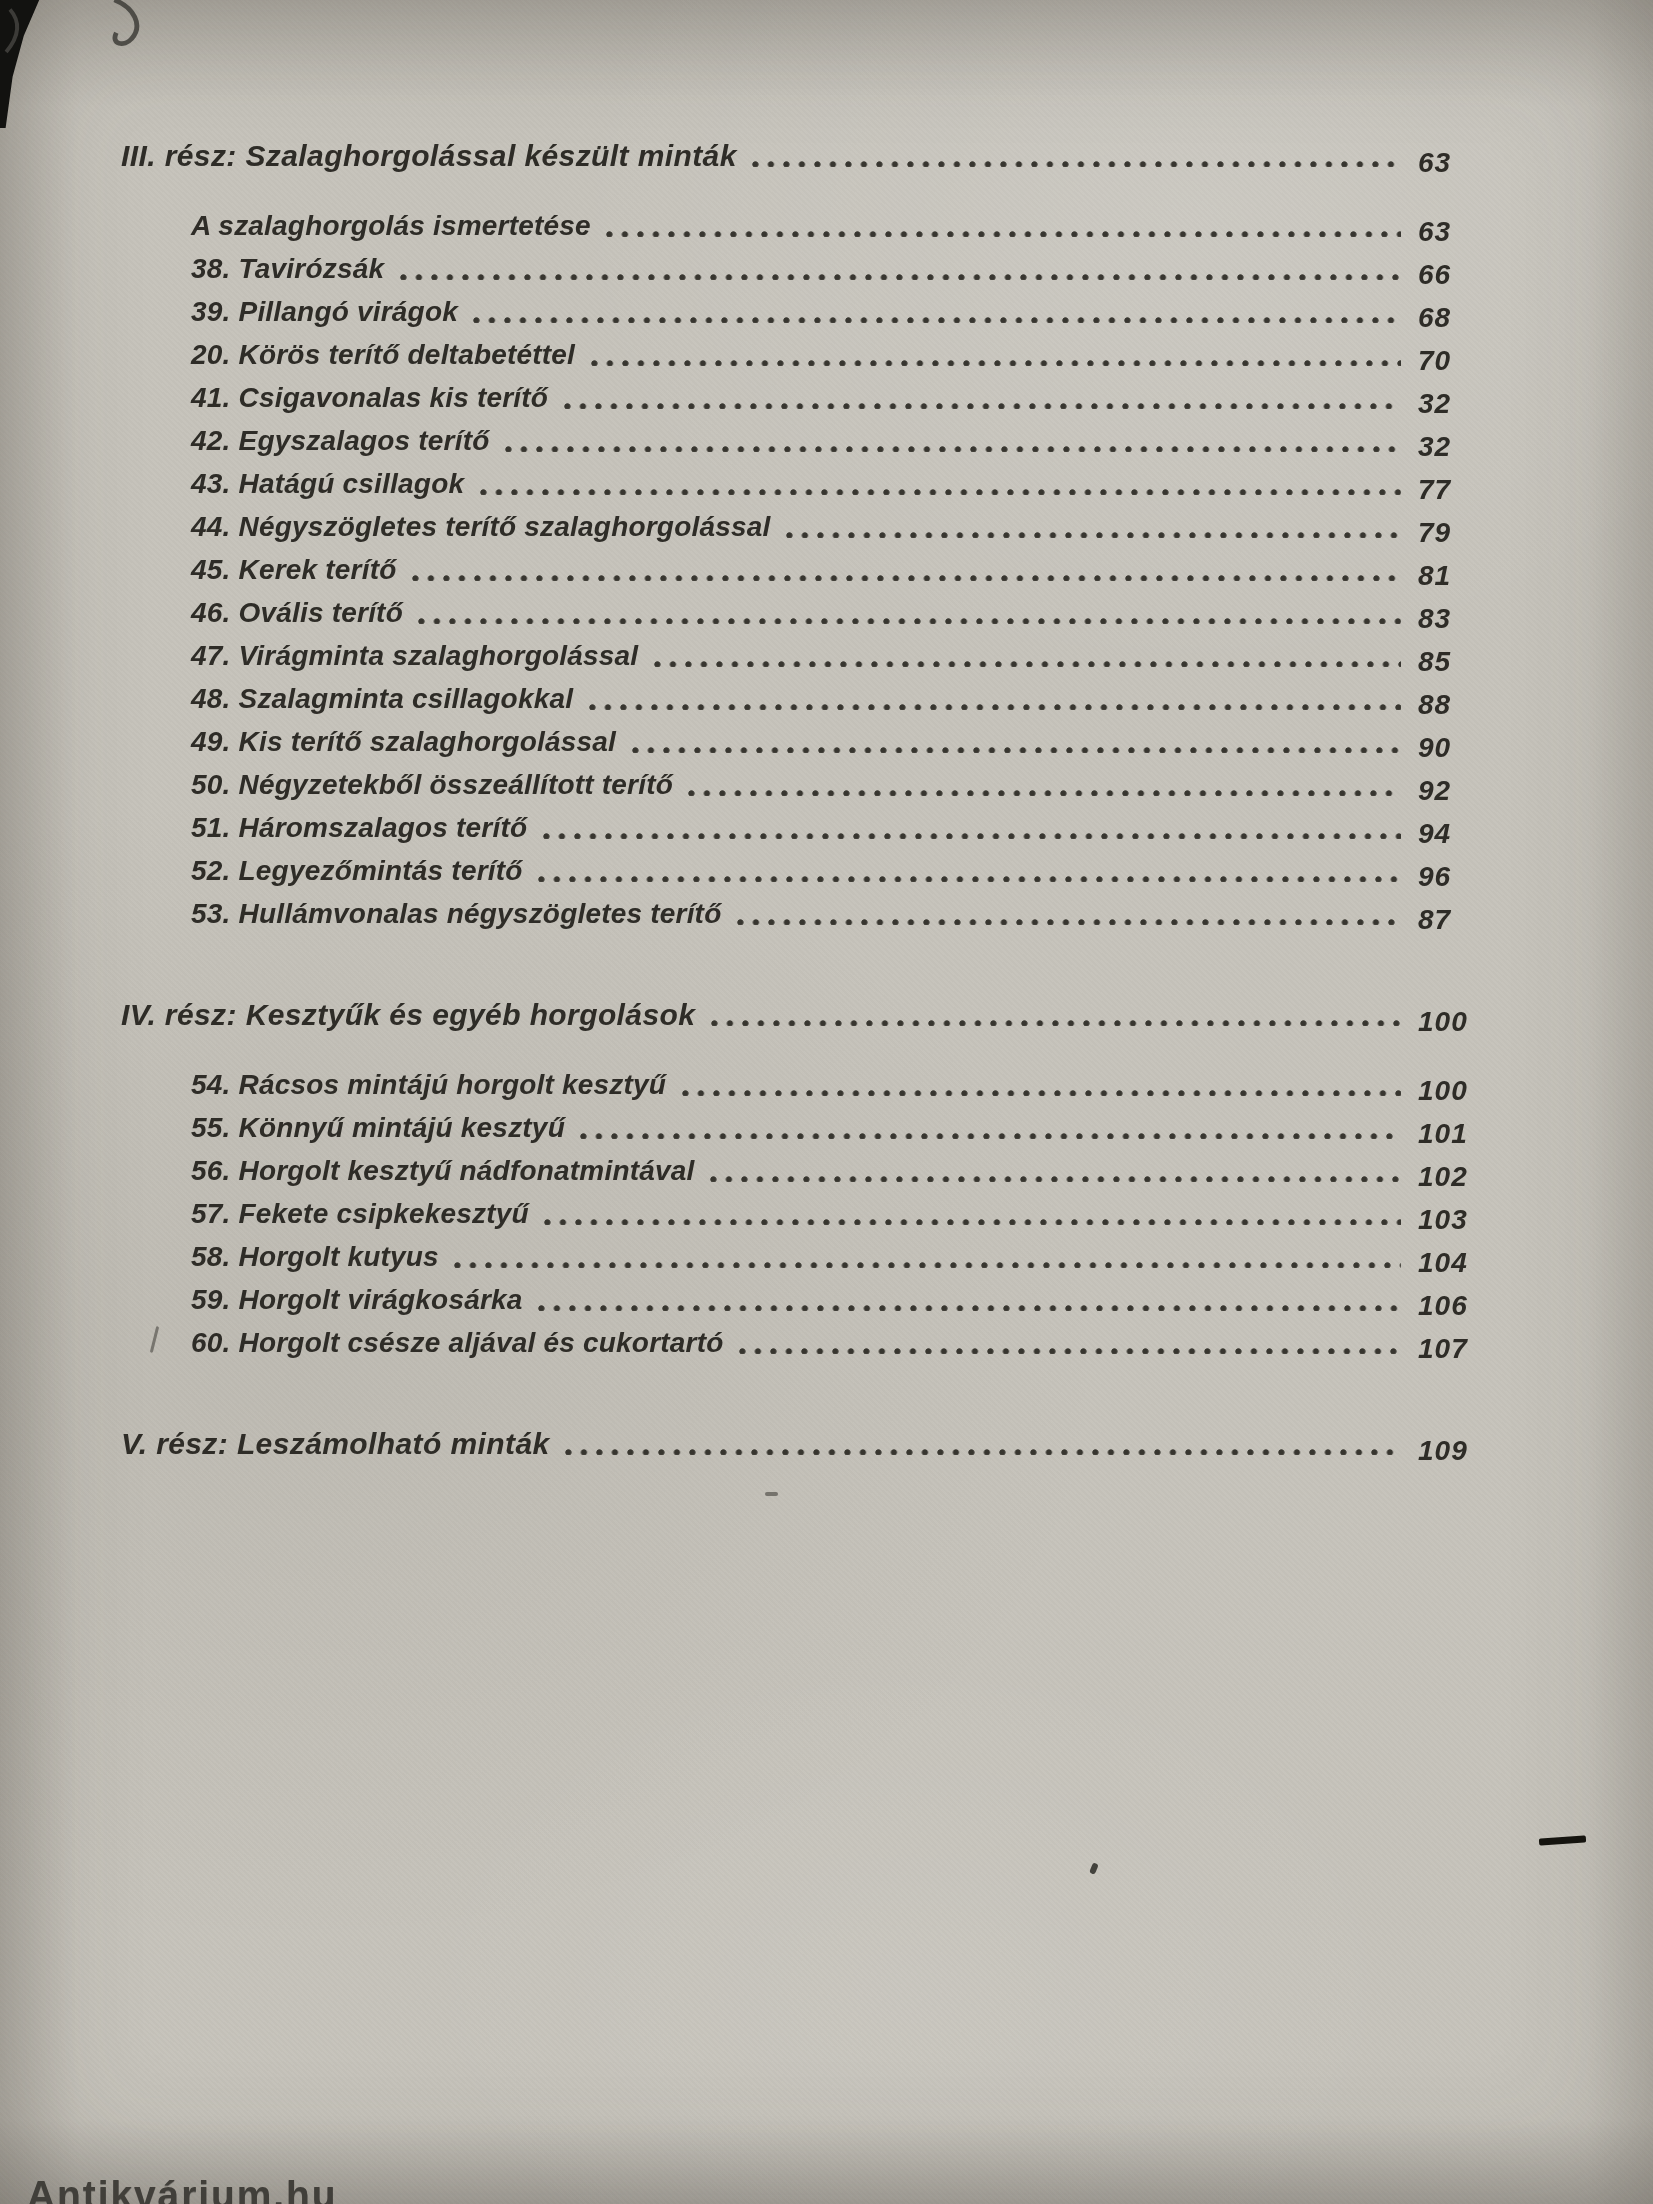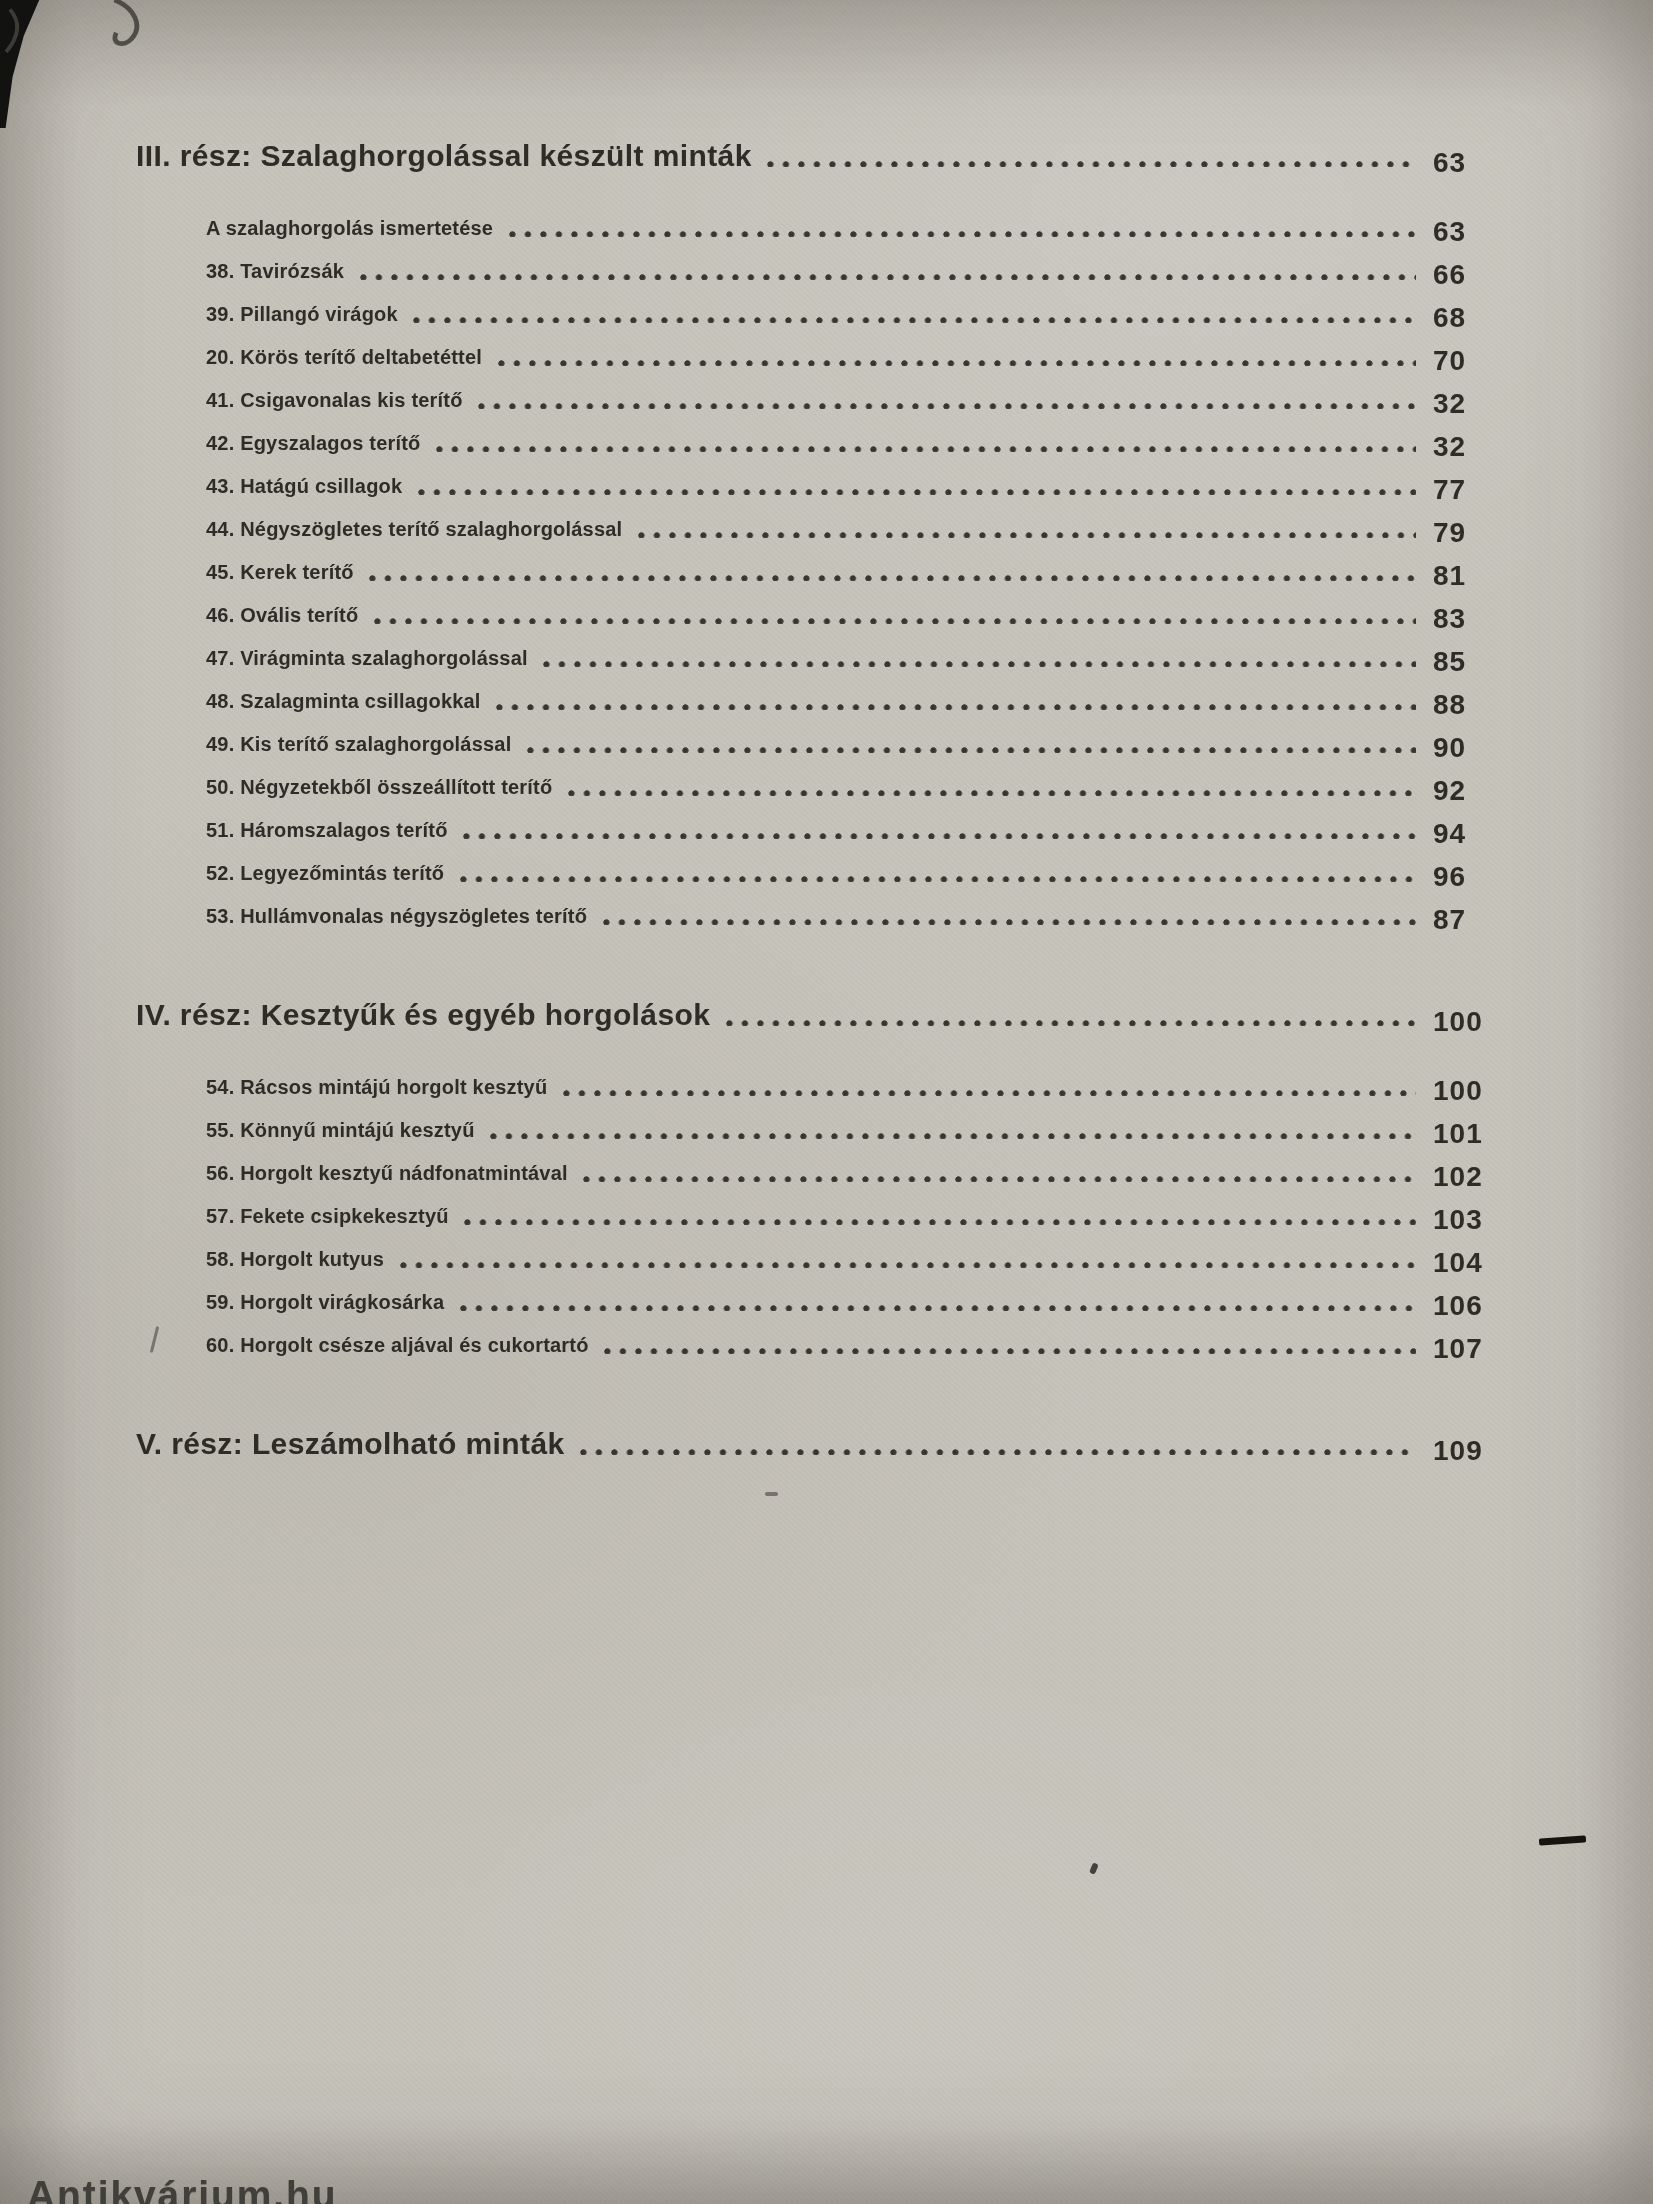--- a/index.html
+++ b/index.html
@@ -20,40 +20,41 @@
       linear-gradient(180deg, rgba(110,105,95,0.22), rgba(110,105,95,0) 107px),
       linear-gradient(90deg, rgba(105,100,90,0.18), rgba(105,100,90,0) 78px),
       linear-gradient(270deg, rgba(105,100,90,0.12), rgba(105,100,90,0) 68px),
       linear-gradient(0deg, rgba(75,71,64,0.22), rgba(75,71,64,0) 87px),
       repeating-linear-gradient(43deg, rgba(0,0,0,0.015) 0 1.9px, rgba(255,255,255,0.012) 1.9px 3.9px);
     box-shadow: inset 0 0 136px rgba(58,54,46,0.30);
     color: var(--ink, #2e2c27);
   }
   .toc {
     position: absolute;
-    left: 136px; top: 134px;
+    left: 121px; top: 134px;
     width: 1382px;
+    font-style: italic;
   }
   .toc-section { margin-bottom: 58px; }
   .row {
     display: flex;
     align-items: baseline;
     height: 43px;
     line-height: 43px;
     white-space: nowrap;
   }
   .heading-row { height: 43px; line-height: 43px; }
   .heading-row .label {
     font-size: 30px;
     font-weight: 700;
     letter-spacing: 0.4px;
   }
   .entries { margin-top: 27px; margin-left: 70px; }
   .entry-row .label {
-    font-size: 20px;
+    font-size: 28px;
     font-weight: 700;
     letter-spacing: 0.2px;
   }
   .leader {
     flex: 1 1 auto;
     align-self: flex-end;
     height: 6.8px;
     margin: 0 17.5px 9.7px 15.5px;
     background-image: radial-gradient(circle at 3.4px 3.4px, rgba(48,46,40,0.95) 2.7px, rgba(48,46,40,0) 3.5px);
     background-size: 15.5px 6.8px;

